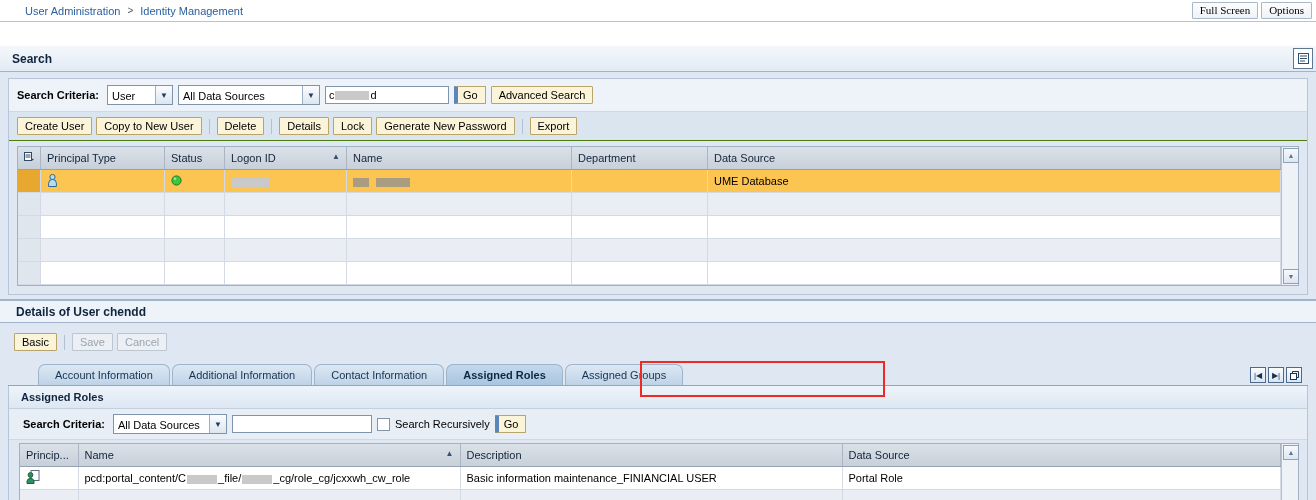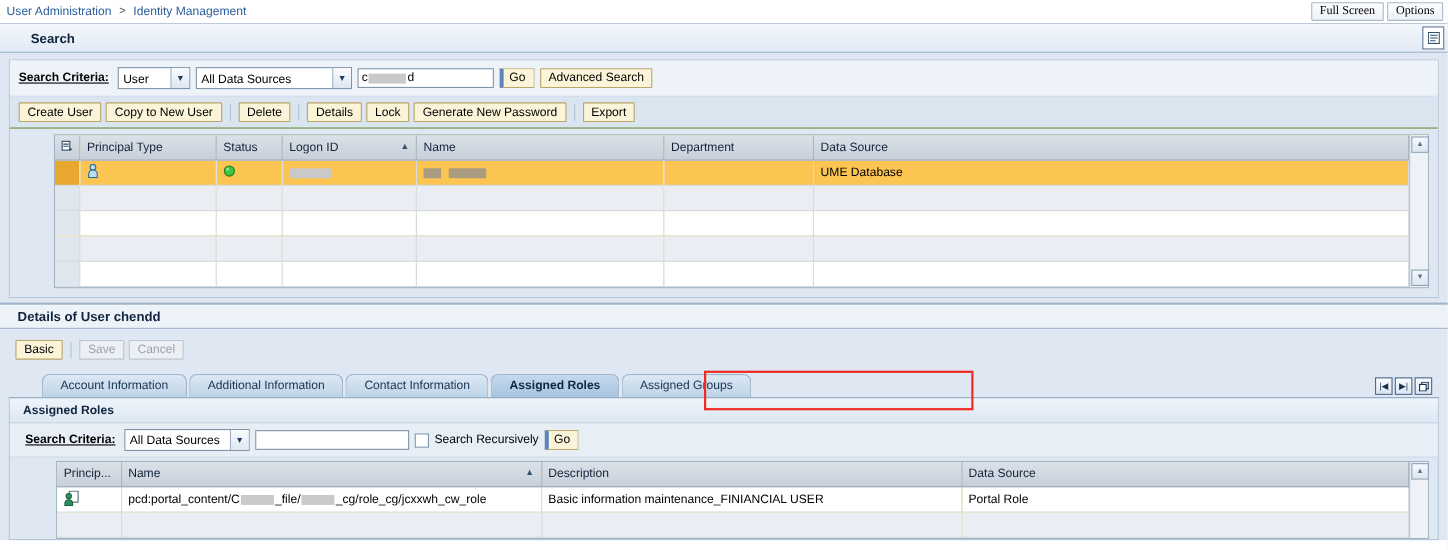--- a/index.html
+++ b/index.html
@@ -12,60 +12,60 @@
   .app{position:relative;width:1316px;height:500px;}
 
   
   .topbar{
     height:22px;background:#ffffff;
     display:flex;align-items:center;
     border-bottom:1px solid #b4c4d6;
     padding:0 4px 0 6px;box-sizing:border-box;
   }
   .crumb{color:#2a5d9e;font-size:11px;}
-  .crumb.link{cursor:pointer;}
+  .crumb.link{cursor:pointer;margin-left:19px;}
   .crumb-sep{color:#555;margin:0 7px;font-size:10px;}
   .topbar-spacer{flex:1;}
   .topbtn{
     font-family:Liberation Serif, serif;font-size:11px;color:#000;
     background:linear-gradient(#fdfdfd,#eef2f7);
     border:1px solid #a8b8c8;border-radius:1px;
     padding:1px 7px;margin-left:3px;cursor:pointer;line-height:13px;
   }
 
   
   .section{
     margin:0;background:#eaf0f7;
   }
   .sec-head{
     position:relative;height:26px;
     background:linear-gradient(#f4f8fc,#e2eaf4);
     border-bottom:1px solid #9fb4cb;
     display:flex;align-items:center;
-    padding-left:28px;box-sizing:border-box;
+    padding-left:12px;box-sizing:border-box;margin-top:24px;
   }
   .sec-title{font-weight:bold;font-size:12px;color:#10243e;}
   .sec-icon{
     position:absolute;right:3px;top:2px;width:18px;height:19px;
     border:1px solid #5e7894;background:#fff;
     display:flex;align-items:center;justify-content:center;cursor:pointer;
   }
 
   .panel-outer{
     padding:6px 8px 4px 8px;background:#dfe8f2;
   }
   .panel{
     border:1px solid #b6c6d8;background:#eef3f9;
   }
   .crit-row{
     display:flex;align-items:center;gap:5px;
     padding:6px 8px;background:#eef3f9;
     border-bottom:1px solid #cdd9e6;
   }
-  .lbl{font-weight:bold;font-size:11px;color:#000;margin-right:3px;text-decoration:underline;}
+  .lbl{font-weight:bold;font-size:11px;color:#000;margin-right:3px;}
 
   .sel{
     display:inline-flex;align-items:stretch;
     border:1px solid #7f95ab;background:#ffffff;height:18px;
     font-size:11px;
   }
   .sel .txt{padding:1px 5px 0 4px;display:flex;align-items:center;white-space:nowrap;}
   .sel .arw{
     width:16px;border-left:1px solid #9db0c3;
     background:linear-gradient(#fbfcfe,#dde6f0);
@@ -89,21 +89,21 @@
 
   .btnbar{
     display:flex;align-items:center;gap:4px;
     padding:5px 8px;background:#dbe5f0;
     border-bottom:1px solid #4d7c0f;
   }
   .vsep{width:1px;height:15px;background:#b2c0d0;margin:0 3px;}
 
   
   .tbl-wrap{padding:5px 8px 8px 8px;background:#dfe8f2;}
-  .tbl-box{border:1px solid #9fb2c6;background:#fef9c3;display:flex;margin-left:32px;}
+  .tbl-box{border:1px solid #9fb2c6;background:#0f172a;display:flex;}
   table.grid{border-collapse:collapse;table-layout:fixed;flex:1;}
   table.grid th{
     background:linear-gradient(#dbe1e8,#c7cfd9);
     border-right:1px solid #aab6c3;border-bottom:1px solid #94a3b3;
     font-weight:normal;font-size:11px;text-align:left;
     padding:3px 6px;height:16px;color:#12243a;white-space:nowrap;
   }
   table.grid th.sel-col{width:22px;padding:0;text-align:center;}
   table.grid td{
     border-right:1px solid #d3dae3;border-bottom:1px solid #d3dae3;

